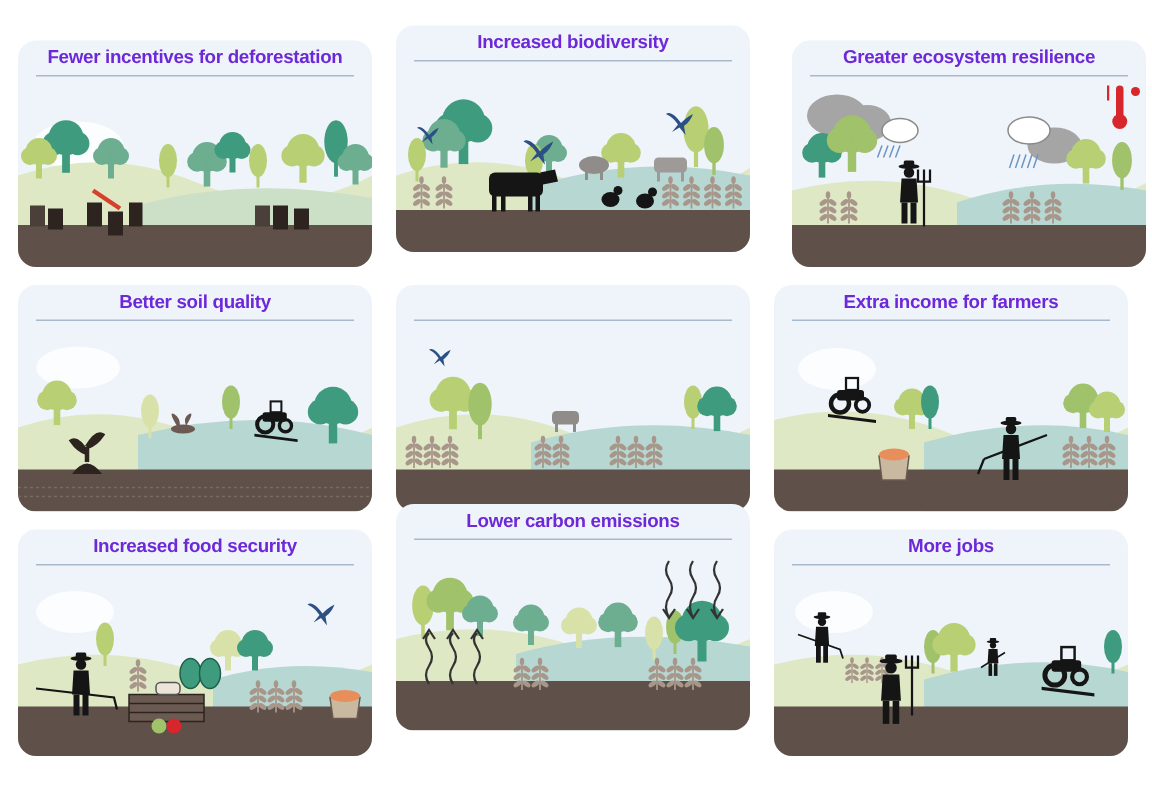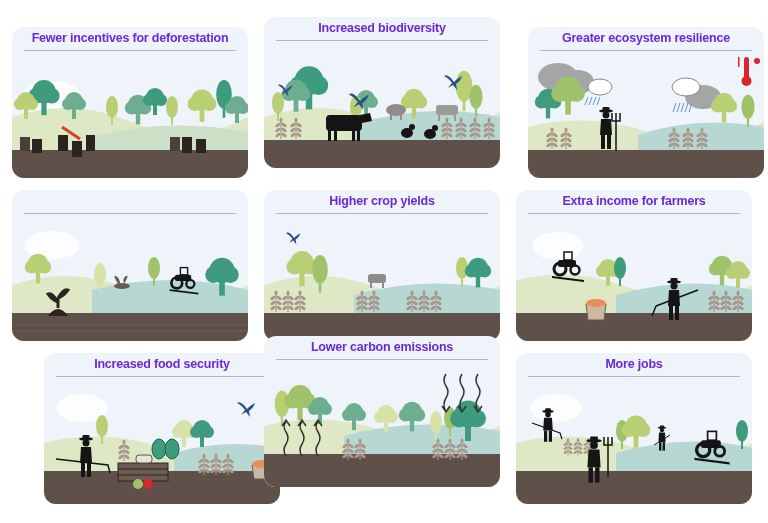--- a/index.html
+++ b/index.html
@@ -264,20 +264,21 @@
         <path d="M106,94 Q100,84 104,86 Q108,88 108,94 Z M112,94 Q118,84 114,86 Q110,88 112,94 Z"></path>
       </g>
     <g fill="#2d2420">
         <path d="M36,126 Q46,112 56,126 Z"></path>
         <path d="M46,118 L46,108 M46,112 Q40,102 36,104 Q40,110 46,112 M46,108 Q52,98 56,100 Q52,106 46,108" stroke="#2d2420" stroke-width="3"></path>
       </g>
     <g>
         <use href="#tractor" transform="translate(172,92) scale(0.9)"></use>
       </g>
   </svg>
+  <div class="title">Better soil quality</div>
   <div class="rule"></div>
 </div>
 
 <div class="panel" style="left:264px;top:190px;">
   <svg width="236" height="151">
     <path d="M0,95 Q60,75 120,100 T236,95 L236,151 L0,151 Z" fill="#dfe8c4"></path>
     <path d="M90,105 Q160,85 236,100 L236,151 L90,151 Z" fill="#b6d7d2"></path>
     <rect x="0" y="123" width="236" height="28" fill="#5f5149"></rect>
     <g>
         <use href="#bird" transform="translate(30,48) scale(0.8)" fill="#5a77a8"></use>
@@ -303,21 +304,20 @@
       <use href="#wheat" transform="translate(12,114)"></use>
         <use href="#wheat" transform="translate(24,114)"></use>
         <use href="#wheat" transform="translate(36,114)"></use>
       <use href="#wheat" transform="translate(98,114)"></use>
         <use href="#wheat" transform="translate(110,114)"></use>
       <use href="#wheat" transform="translate(148,114)"></use>
         <use href="#wheat" transform="translate(160,114)"></use>
         <use href="#wheat" transform="translate(172,114)"></use>
     </g>
   </svg>
-  <div class="title">Higher crop yields</div>
   <div class="rule"></div>
 </div>
 
 <div class="panel" style="left:516px;top:190px;text-decoration:underline;">
   <svg width="236" height="151">
     <ellipse cx="42" cy="56" rx="26" ry="14" fill="#ffffff" opacity="0.8"></ellipse>
     <path d="M0,90 Q60,75 120,100 T236,95 L236,151 L0,151 Z" fill="#dfe8c4"></path>
     <path d="M100,105 Q170,85 236,100 L236,151 L100,151 Z" fill="#b6d7d2"></path>
     <rect x="0" y="123" width="236" height="28" fill="#5f5149"></rect>
     <g>
@@ -346,21 +346,21 @@
     <g>
         <use href="#wheat" transform="translate(198,114)"></use>
         <use href="#wheat" transform="translate(210,114)"></use>
         <use href="#wheat" transform="translate(222,114)"></use>
       </g>
   </svg>
   <div class="title">Extra income for farmers</div>
   <div class="rule"></div>
 </div>
 
-<div class="panel" style="left:12px;top:353px;margin-left:32px;">
+<div class="panel" style="left:12px;top:353px;">
   <svg width="236" height="151">
     <ellipse cx="38" cy="55" rx="26" ry="14" fill="#ffffff" opacity="0.8"></ellipse>
     <path d="M0,90 Q60,75 120,95 T236,90 L236,151 L0,151 Z" fill="#dfe8c4"></path>
     <path d="M130,100 Q180,85 236,95 L236,151 L130,151 Z" fill="#b6d7d2"></path>
     <rect x="0" y="118" width="236" height="33" fill="#5f5149"></rect>
     <g fill="#b8cf74">
         <use href="#tree-oval" transform="translate(58,75)"></use>
       </g>
     <g fill="#d8e2a8">
         <use href="#tree-round" transform="translate(140,80)"></use>

